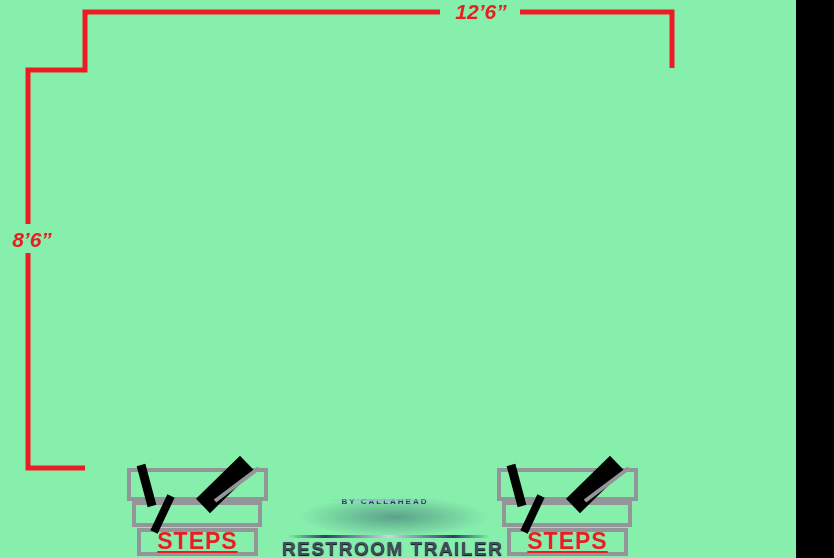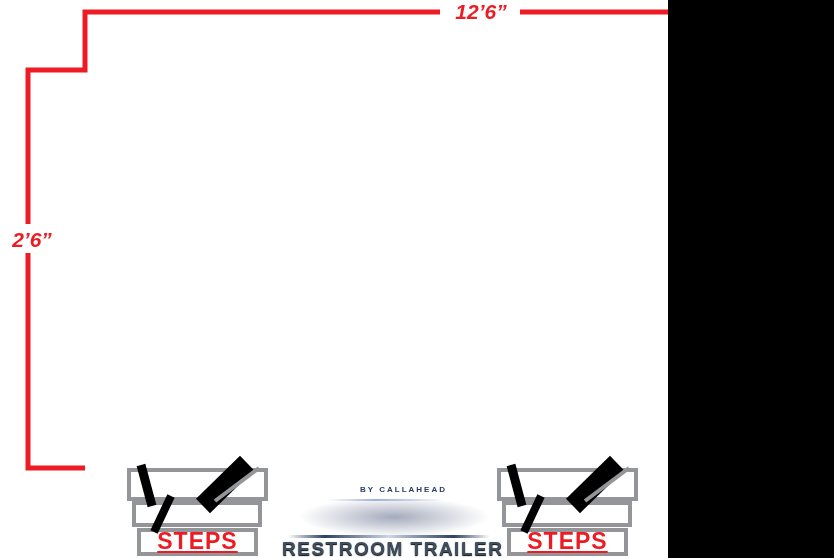--- a/index.html
+++ b/index.html
@@ -3,23 +3,23 @@
 <meta charset="utf-8">
 <style>
   html, body {
     margin: 0;
     padding: 0;
     background: #000000;
     font-family: "Liberation Sans", sans-serif;
   }
   .stage {
     position: relative;
-    width: 668px;
+    width: 796px;
     height: 558px;
-    background: #ffffff;
+    background: #86efac;
     overflow: hidden;
   }
   .stage svg { position: absolute; left: 0; top: 0; }
 
   .dim-label {
     position: absolute;
     color: #ED1C24;
     font: italic 700 21px "Liberation Sans", sans-serif;
     text-align: center;
     white-space: nowrap;
@@ -44,23 +44,23 @@
   .steps-label.right { left: 509px; }
 
   .logo-glow {
     position: absolute;
     left: 298px; top: 497px;
     width: 192px; height: 40px;
     background: radial-gradient(ellipse at 50% 50%, rgba(28,44,88,0.40), rgba(0,0,0,0) 70%);
   }
   .byline {
     position: absolute;
-    left: 323px; top: 485px;
+    left: 323px; top: 497px;
     width: 124px;
-    text-align: right;
+    text-align: center;
     color: #2A3B63;
     font: 700 8px "Liberation Sans", sans-serif;
     letter-spacing: 2px;
     white-space: nowrap;
   }
   .byline-rule {
     position: absolute;
     left: 327px; top: 499px;
     width: 117px; height: 2px;
     background: linear-gradient(90deg, rgba(40,60,110,0) 0%, #9FB2D8 42%, rgba(40,60,110,0) 100%);
@@ -88,21 +88,21 @@
 
 <div class="stage">
 
   <svg width="834" height="558" viewBox="0 0 834 558">
     <path d="M 440 12 L 85 12 L 85 70 L 28 70 L 28 224" fill="none" stroke-width="5" stroke="#ED1C24"></path>
     <path d="M 520 12 L 672 12 L 672 68" fill="none" stroke-width="5" stroke="#ED1C24"></path>
     <path d="M 28 253 L 28 468 L 85 468" fill="none" stroke-width="5" stroke="#ED1C24"></path>
   </svg>
 
   <div class="dim-label dim-width">12’6”</div>
-  <div class="dim-label dim-height">2’6”</div>
+  <div class="dim-label dim-height">8’6”</div>
 
   <svg width="834" height="558" viewBox="0 0 834 558">
     <defs>
       <g id="stepsShape" fill="none" stroke-width="4" stroke="#939598">
         <rect x="129" y="470" width="137" height="29"></rect>
         <rect x="134" y="503" width="126" height="22"></rect>
         <rect x="139" y="530" width="117" height="24"></rect>
         <line x1="141" y1="465" x2="152" y2="506" stroke="#000000" stroke-width="9"></line>
         <line x1="247" y1="463" x2="203" y2="506" stroke="#000000" stroke-width="20"></line>
         <line x1="171" y1="496" x2="154" y2="532" stroke="#000000" stroke-width="8"></line>

